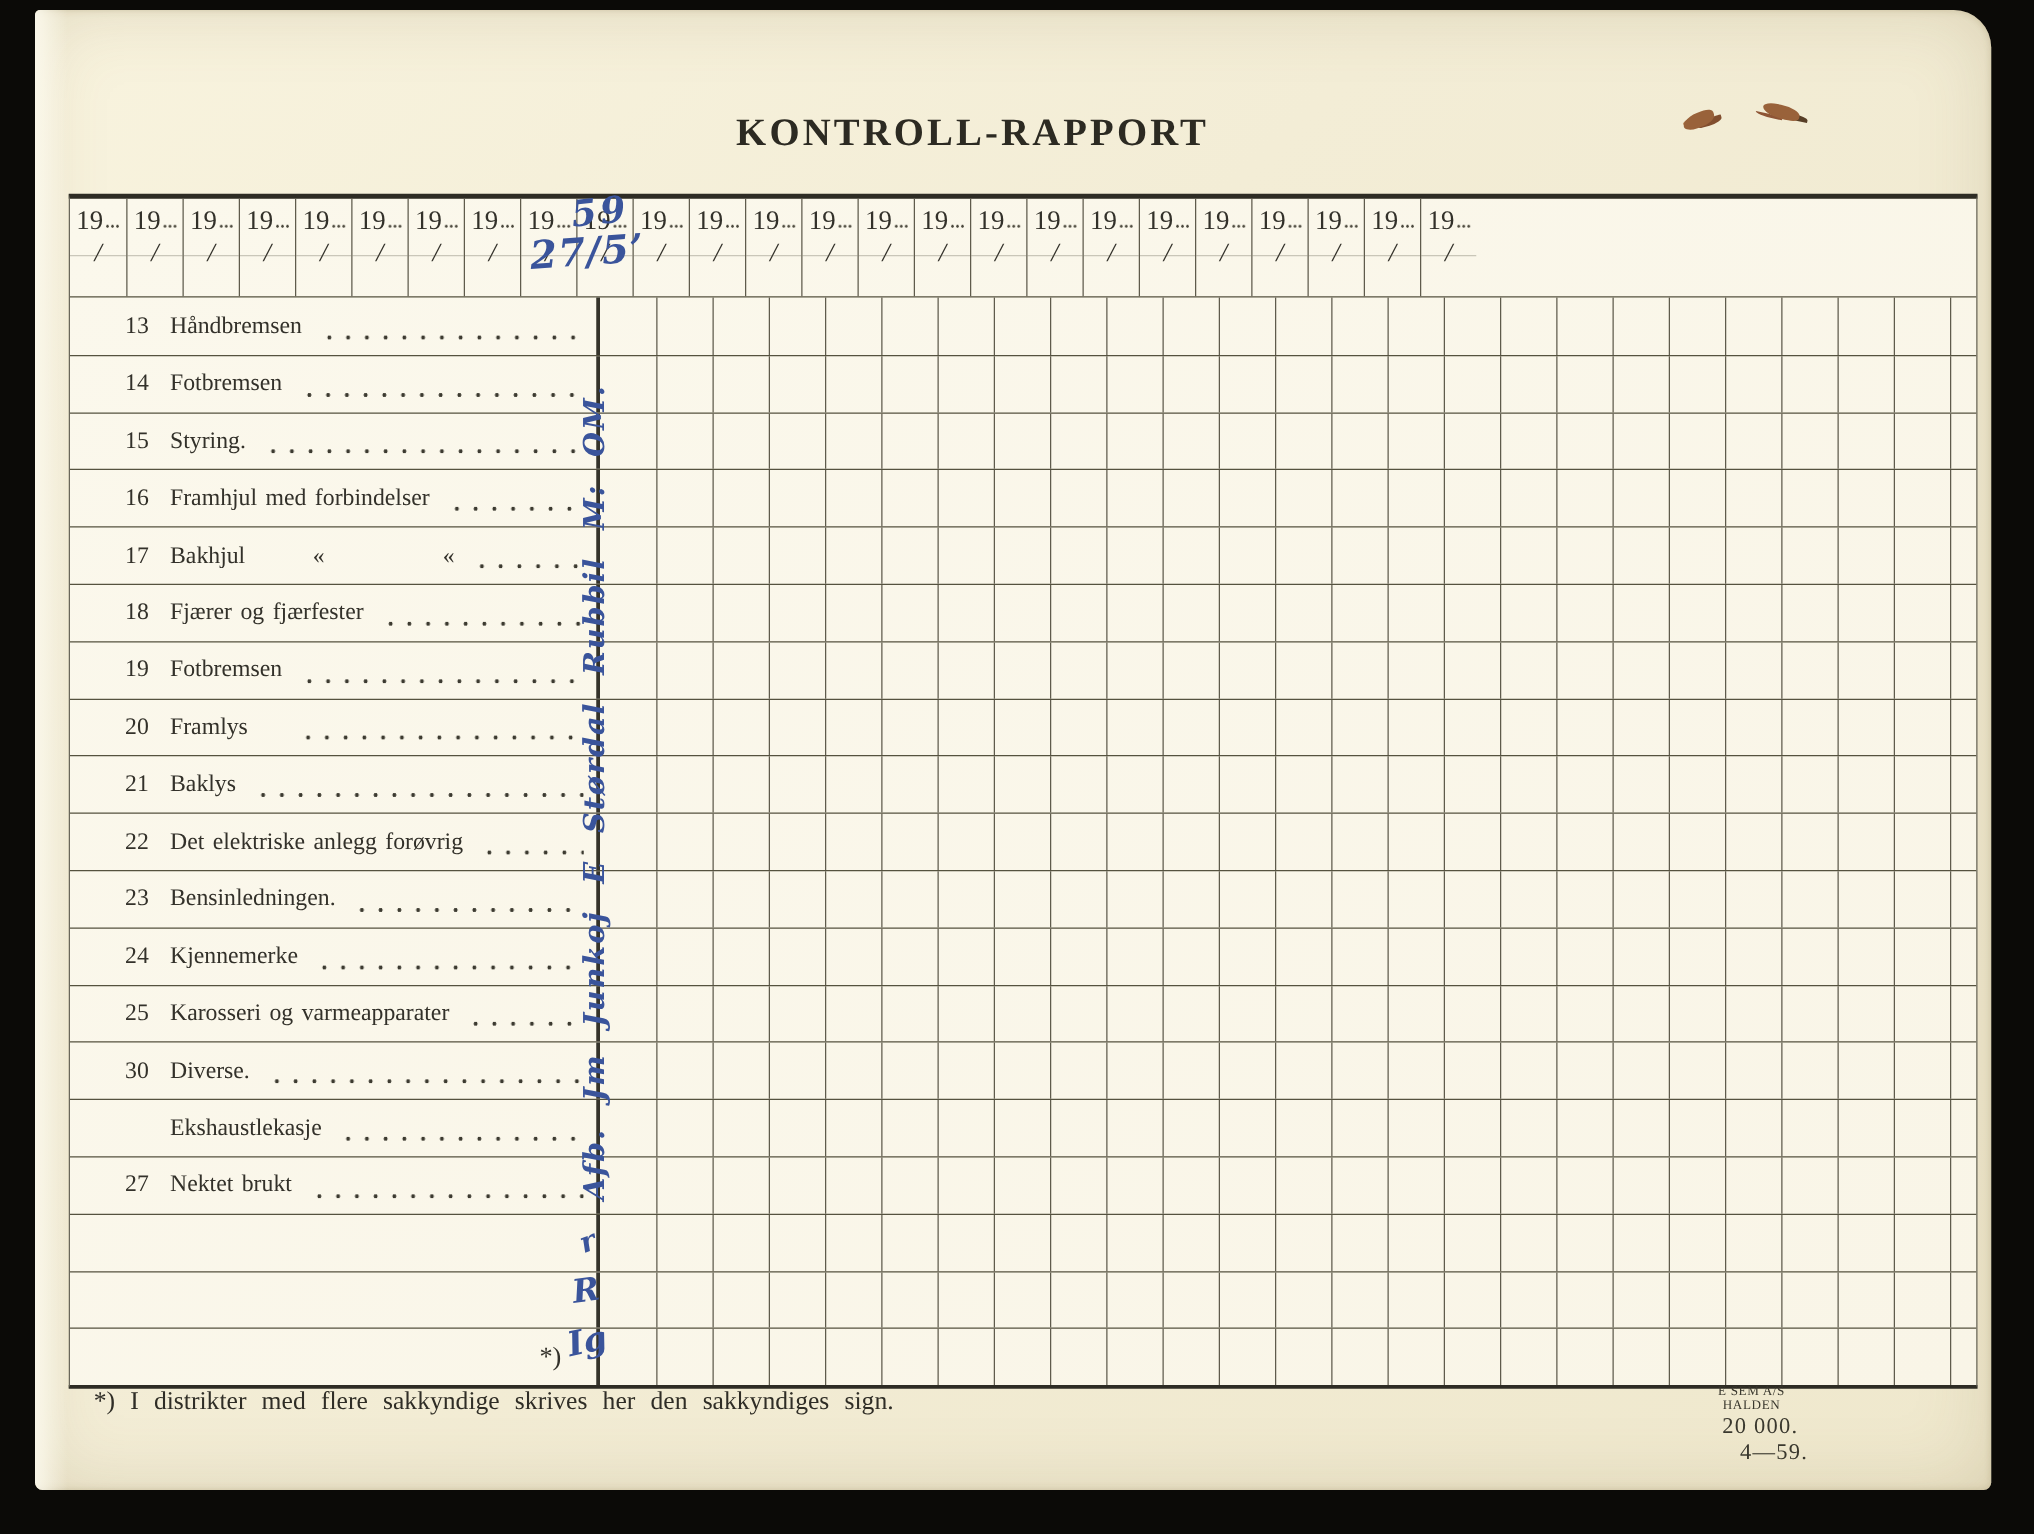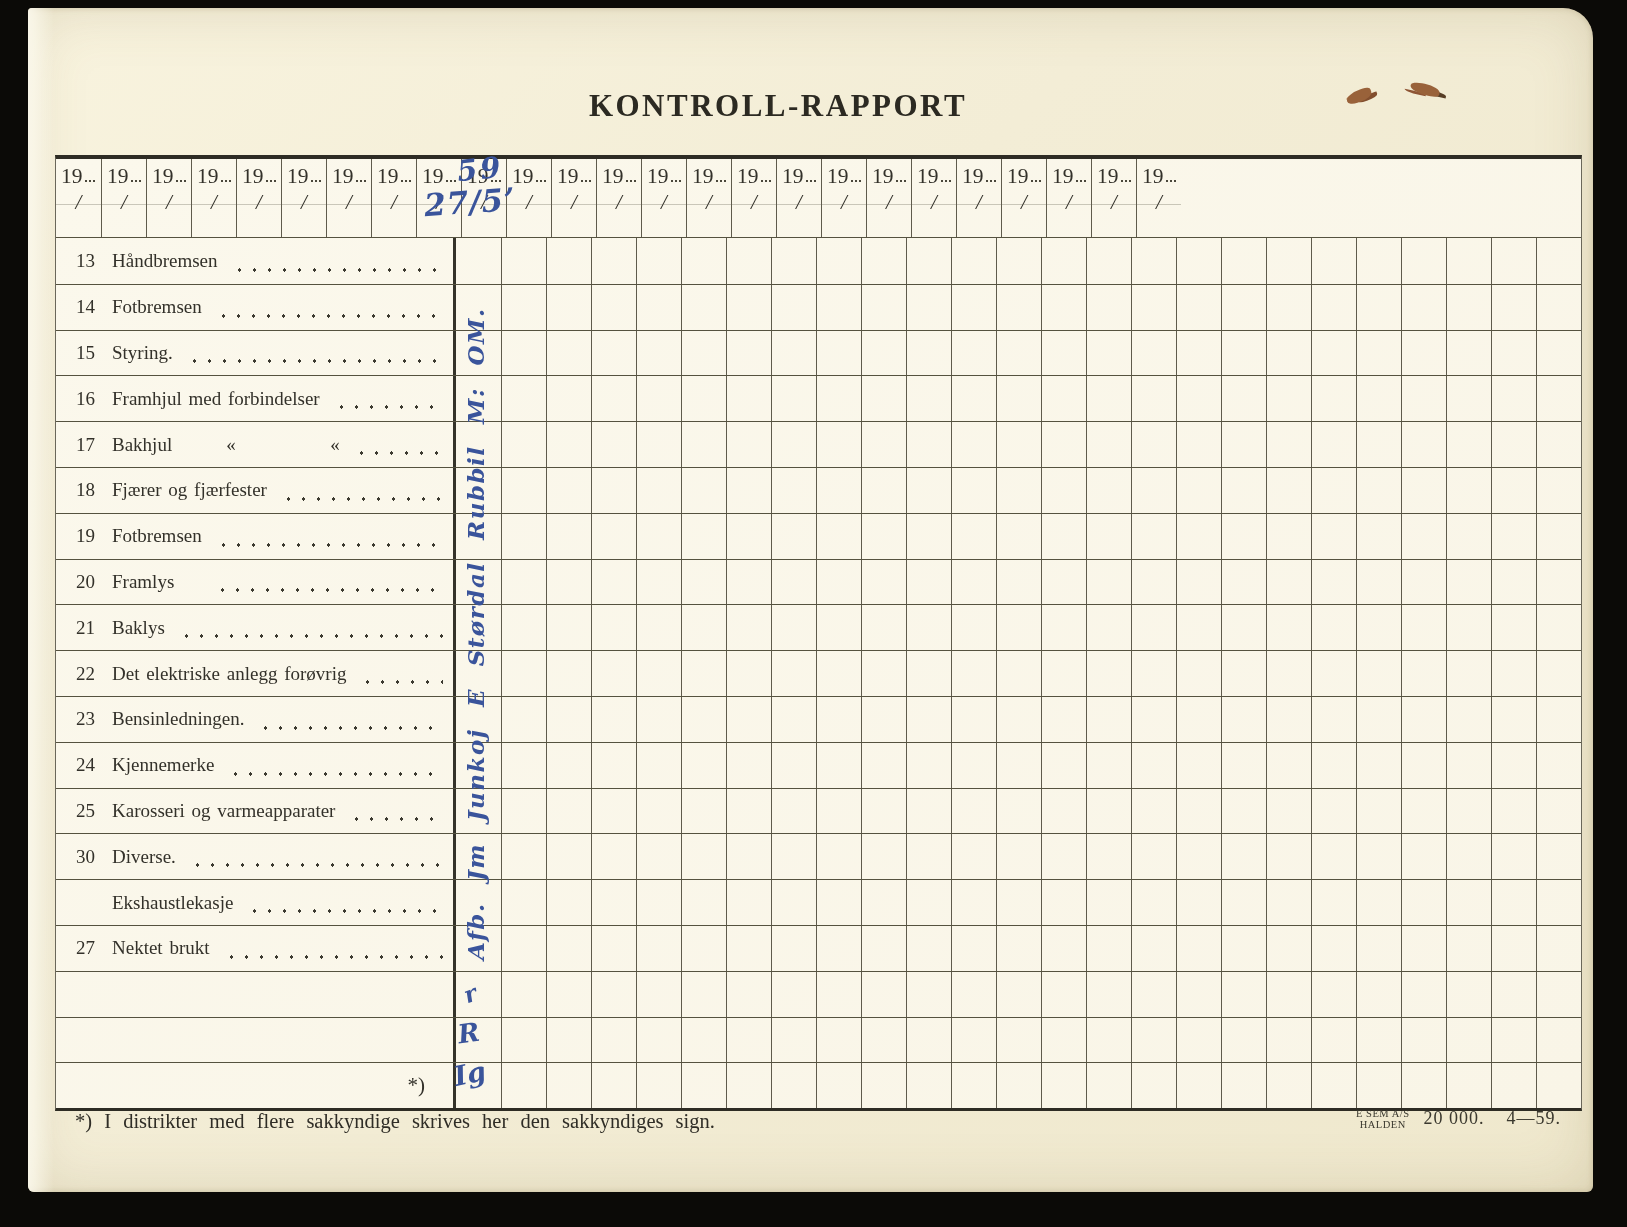--- a/index.html
+++ b/index.html
@@ -56,21 +56,21 @@
   .dhead::after{
     content:"";position:absolute;left:0;right:0;top:45px;
     border-top:1px solid rgba(90,85,70,.30);
   }
   .y19{font-size:21.5px;color:#33312a;padding:7px 0 0 5px;line-height:1;}
   .tail{display:inline-block;width:12px;height:4px;margin-left:1px;
     background-image:radial-gradient(circle,#4a473b 1px,rgba(0,0,0,0) 1.2px);
     background-size:4px 4px;background-repeat:repeat-x;background-position:0 bottom;}
   .slash{font-size:21px;font-style:italic;color:#33312a;text-align:center;margin-top:4px;line-height:1;}
 
-  .row{display:flex;height:45.8px;box-sizing:border-box;border-top:1px solid #55523f;}
+  .row{display:flex;height:45.8px;box-sizing:border-box;border-top:1px solid #55523f;padding-left:24px;}
   .row:first-child{border-top:none;}
   .lblarea{
     width:400px;box-sizing:border-box;flex:none;display:flex;align-items:center;
     border-right:3px solid #35332a;position:relative;
   }
   .num{width:36px;padding-left:20px;font-size:19px;color:#33312a;flex:none;}
   .lbl{font-size:19px;color:#33312a;white-space:pre;word-spacing:2px;}
   .leader{
     flex:1;height:6px;align-self:flex-end;margin:0 10px 11px 12px;
     background-image:radial-gradient(circle,#3c3a30 1.5px,rgba(0,0,0,0) 1.7px);
@@ -79,24 +79,24 @@
   .star{margin-left:auto;padding-right:28px;font-size:21px;color:#33312a;}
   .cells{display:flex;flex:none;}
   .cell{width:45px;box-sizing:border-box;flex:none;border-left:1px solid #5f5b4c;}
   .cell:first-child{border-left:none;}
 
   
   .footnote{
     position:absolute;left:47px;top:1102px;font-size:20.5px;color:#2f2d26;
     word-spacing:7px;white-space:nowrap;
   }
-  .printer{position:absolute;left:1328px;top:1100px;display:flex;color:#3a382e;}
+  .printer{position:absolute;left:1328px;top:1100px;display:flex;align-items:center;color:#3a382e;flex-direction:column;}
   .printer-small{font-size:10.5px;line-height:11px;letter-spacing:.5px;text-align:center;white-space:pre-line;}
   .printer-num{font-size:18px;margin-left:14px;letter-spacing:1px;}
-  .printer-date{font-size:18px;margin-left:22px;letter-spacing:1px;}
+  .printer-date{font-size:18px;margin-left:36px;letter-spacing:1px;}
 
   
   .hw{position:absolute;font-family:"DejaVu Serif",serif;font-style:italic;color:#3a549b;}
   .hw-59{left:429px;top:144px;font-size:29px;letter-spacing:3px;transform:rotate(-6deg);font-weight:bold;}
   .hw-date{left:396px;top:176px;font-size:31px;letter-spacing:1px;transform:rotate(-4deg);font-weight:bold;}
   .hw-vertical{
     left:434px;top:952px;width:712px;transform:rotate(-90deg);transform-origin:0 0;
     font-size:23px;letter-spacing:1.5px;word-spacing:12px;white-space:nowrap;font-weight:bold;
   }
   .hw-mark1{left:436px;top:972px;font-size:23px;font-weight:bold;transform:rotate(-20deg);}

